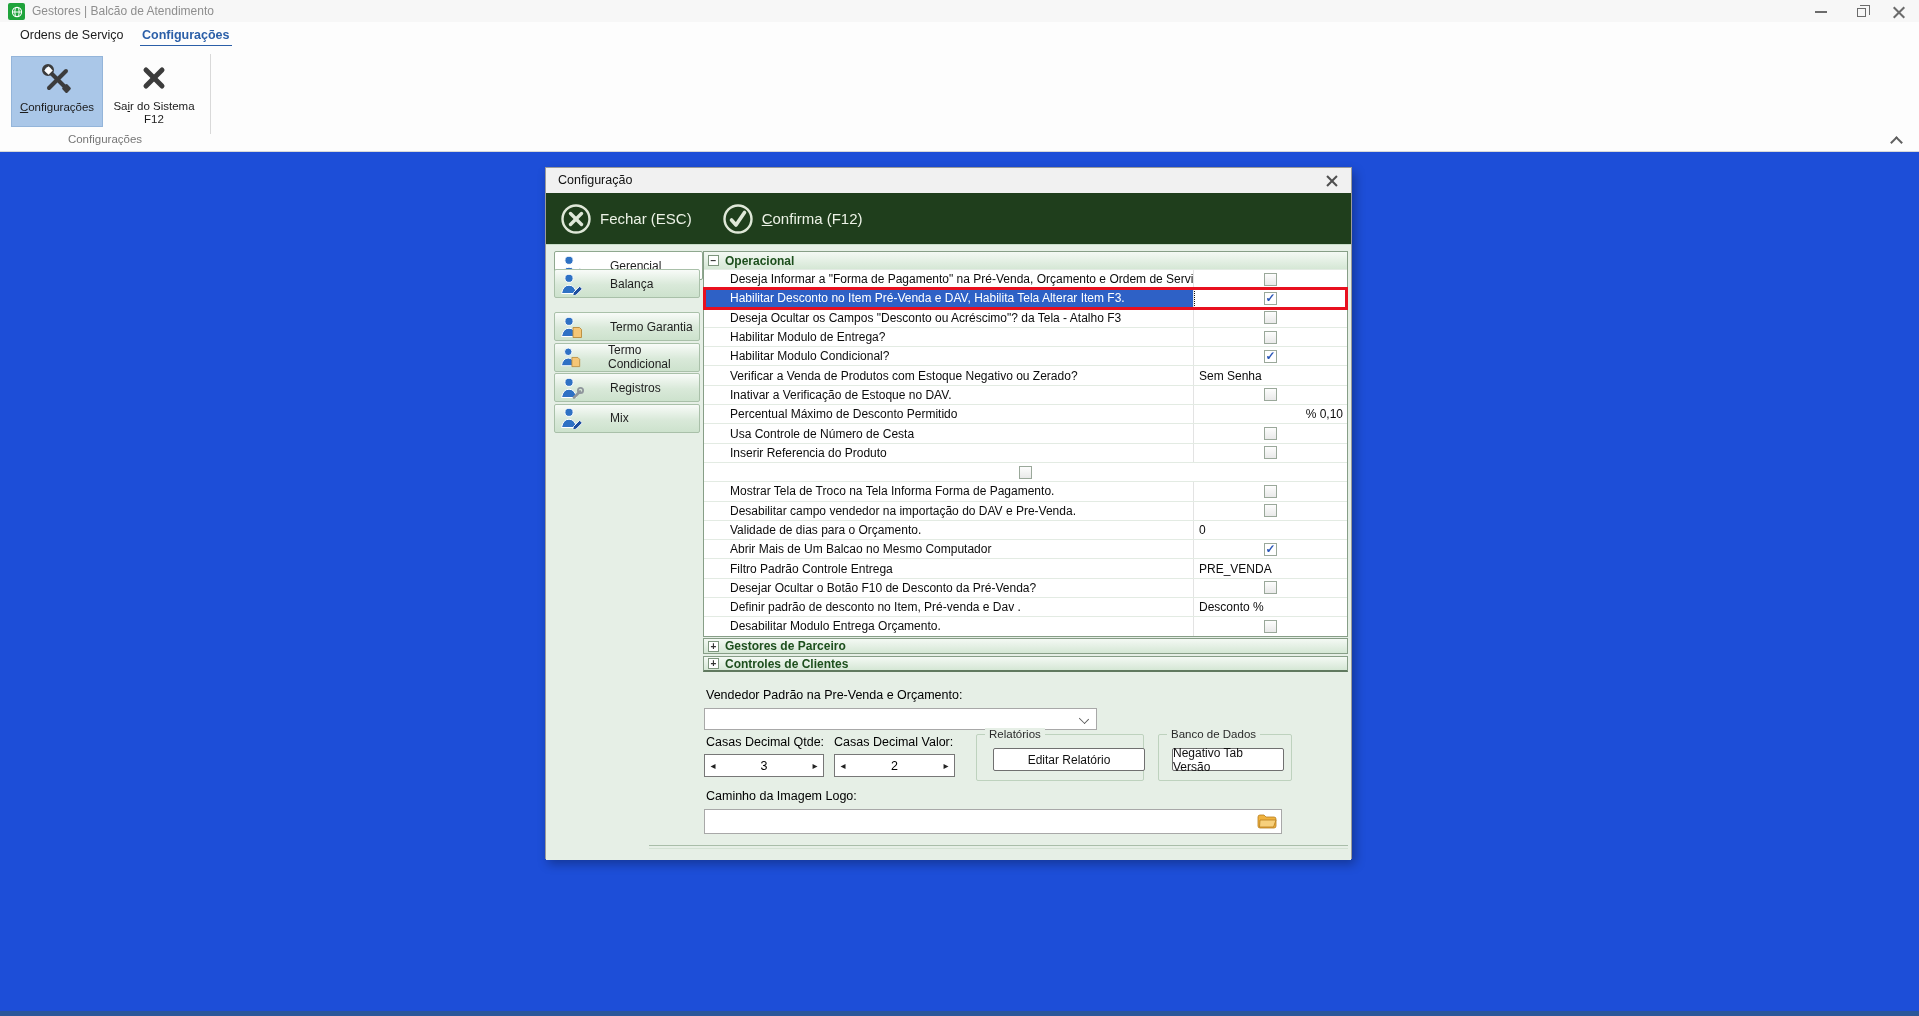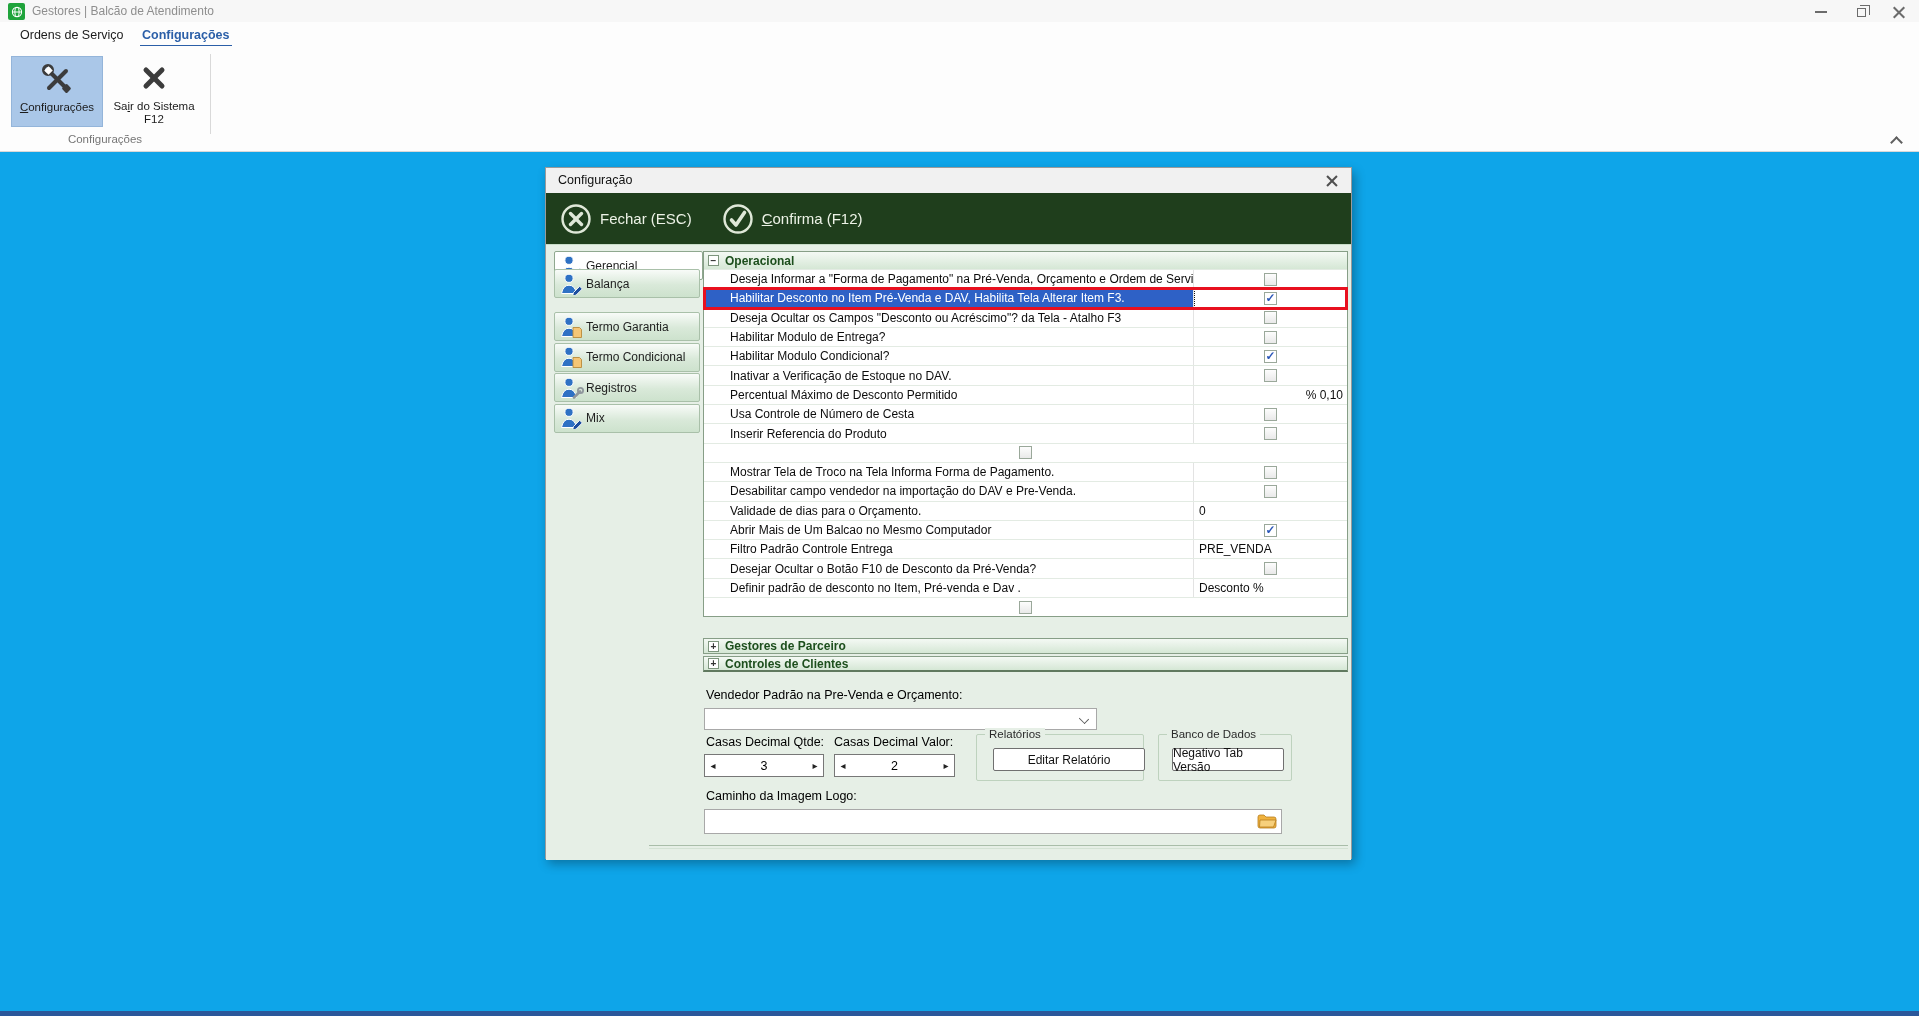--- a/index.html
+++ b/index.html
@@ -30,35 +30,35 @@
   #rbtn-config { left:11px; width:92px; background:#aac7e8; border:1px solid #94b5da; }
   #rbtn-exit { left:106px; width:96px; }
   .rbtn .ic { height:44px; display:flex; align-items:center; justify-content:center; }
   .rbtn .lbl { line-height:13px; text-align:center; }
   #ribbon-divider { position:absolute; left:210px; top:8px; height:80px; width:1px; background:#d9d9d9; }
   #ribbon-group-label { position:absolute; left:0; top:87px; width:210px; text-align:center; font-size:11.5px; color:#767676; }
   #ribbon-collapse { position:absolute; right:16px; top:90px; width:12px; height:8px; }
   #ribbon-collapse:before { content:""; position:absolute; left:1px; top:2px; width:7px; height:7px; border-left:2px solid #5f5f5f; border-top:2px solid #5f5f5f; transform:rotate(45deg); }
 
   
-  #desktop { position:absolute; left:0; top:152px; width:1919px; height:864px; background:#0ea5e9; }
+  #desktop { position:absolute; left:0; top:152px; width:1919px; height:864px; background:#1d4ed8; }
   #taskbar-edge { position:absolute; left:0; bottom:0; width:1919px; height:5px; }
 
   
   #dialog { position:absolute; left:545px; top:167px; width:807px; height:692px; background:#eef4ee; border:1px solid #9a9a9a; box-shadow:3px 5px 10px rgba(0,0,0,.30); }
   #dlg-titlebar { position:absolute; left:0; top:0; width:100%; height:25px; background:#f1f1f1; }
   #dlg-title { position:absolute; left:12px; top:5px; font-size:12.5px; color:#111; }
   #dlg-close { position:absolute; right:8px; top:5px; width:22px; height:16px; display:flex; align-items:center; justify-content:center; }
   #dlg-close .xmark:before,#dlg-close .xmark:after { background:#4f4f4f; height:14px; }
   #dlg-toolbar { position:absolute; left:0; top:25px; width:100%; height:51px; display:flex; align-items:center; gap:30px; padding-left:14px; }
   .tbtn { display:flex; align-items:center; gap:8px; color:#ecf2e6; font-size:15px; cursor:default; }
   #dlg-content { position:absolute; left:0; top:76px; width:100%; height:616px; background:#e6efe6; border-top:1px solid #c8dcc8; }
 
   
-  .side-item { position:absolute; left:8px; width:146px; height:29px; display:flex; align-items:center; gap:2px; padding-left:5px; font-size:12px; color:#1e1e1e; border:1px solid #a9c0a9; border-radius:2px; background:linear-gradient(#f8fbf8, #d9e9d9 55%, #cde2cd); cursor:default; }
+  .side-item { position:absolute; left:8px; width:146px; height:29px; display:flex; align-items:center; gap:26px; padding-left:5px; font-size:12px; color:#1e1e1e; border:1px solid #a9c0a9; border-radius:2px; background:linear-gradient(#f8fbf8, #d9e9d9 55%, #cde2cd); cursor:default; }
   .side-item.selected { background:#ffffff; border-color:#8fa88f; width:149px; }
 
   
   #grid { position:absolute; left:157px; top:83px; width:645px; background:#fff; border:1px solid #879e87; }
   .grp-header { height:17px; display:flex; align-items:center; gap:6px; padding-left:4px; background:linear-gradient(#f4f9f4,#d5e7d5); font-size:12px; font-weight:bold; color:#1d4f1d; }
   .expander { width:11px; height:11px; background:#fff; border:1px solid #7e967e; font-size:10px; line-height:9px; text-align:center; color:#333; flex:0 0 11px; }
   .grid-row { position:relative; height:19.3px; display:flex; border-top:1px solid #e3ebe3; font-size:12px; color:#0c0c0c; background:#fff; }
   .grid-row .row-label { flex:0 0 490px; display:flex; align-items:center; padding-left:26px; border-right:1px solid #e3e3e3; white-space:nowrap; overflow:hidden; }
   .grid-row .row-value { flex:1; display:flex; align-items:center; justify-content:center; position:relative; }
   .grid-row .row-value.text-left { justify-content:flex-start; padding-left:5px; }
@@ -265,20 +265,24 @@
                 <div class="checkbox"></div>
               </div>
             </div>
             <div class="grid-row">
               <div class="row-label">Habilitar Modulo Condicional?</div>
               <div class="row-value">
                 <div class="checkbox checked">✓</div>
               </div>
             </div>
             <div class="grid-row">
+              <div class="row-label">Verificar a Venda de Produtos com Estoque Negativo ou Zerado?</div>
+              <div class="row-value text-left">Sem Senha</div>
+            </div>
+            <div class="grid-row">
               <div class="row-label">Inativar a Verificação de Estoque no DAV.</div>
               <div class="row-value">
                 <div class="checkbox"></div>
               </div>
             </div>
             <div class="grid-row">
               <div class="row-label">Percentual Máximo de Desconto Permitido</div>
               <div class="row-value text-right">% 0,10</div>
             </div>
             <div class="grid-row">
@@ -328,20 +332,21 @@
               <div class="row-label">Desejar Ocultar o Botão F10 de Desconto da Pré-Venda?</div>
               <div class="row-value">
                 <div class="checkbox"></div>
               </div>
             </div>
             <div class="grid-row">
               <div class="row-label">Definir padrão de desconto no Item,  Pré-venda e Dav .</div>
               <div class="row-value text-left">Desconto %</div>
             </div>
             <div class="grid-row">
+              <div class="row-label">Desabilitar Modulo Entrega Orçamento.</div>
               <div class="row-value">
                 <div class="checkbox"></div>
               </div>
             </div>
           </div>
       </div>
 
       <div class="grp-bar" id="grp-parceiro" style="top:470px;">
         <span class="expander">+</span>
         <span>Gestores de Parceiro</span>

